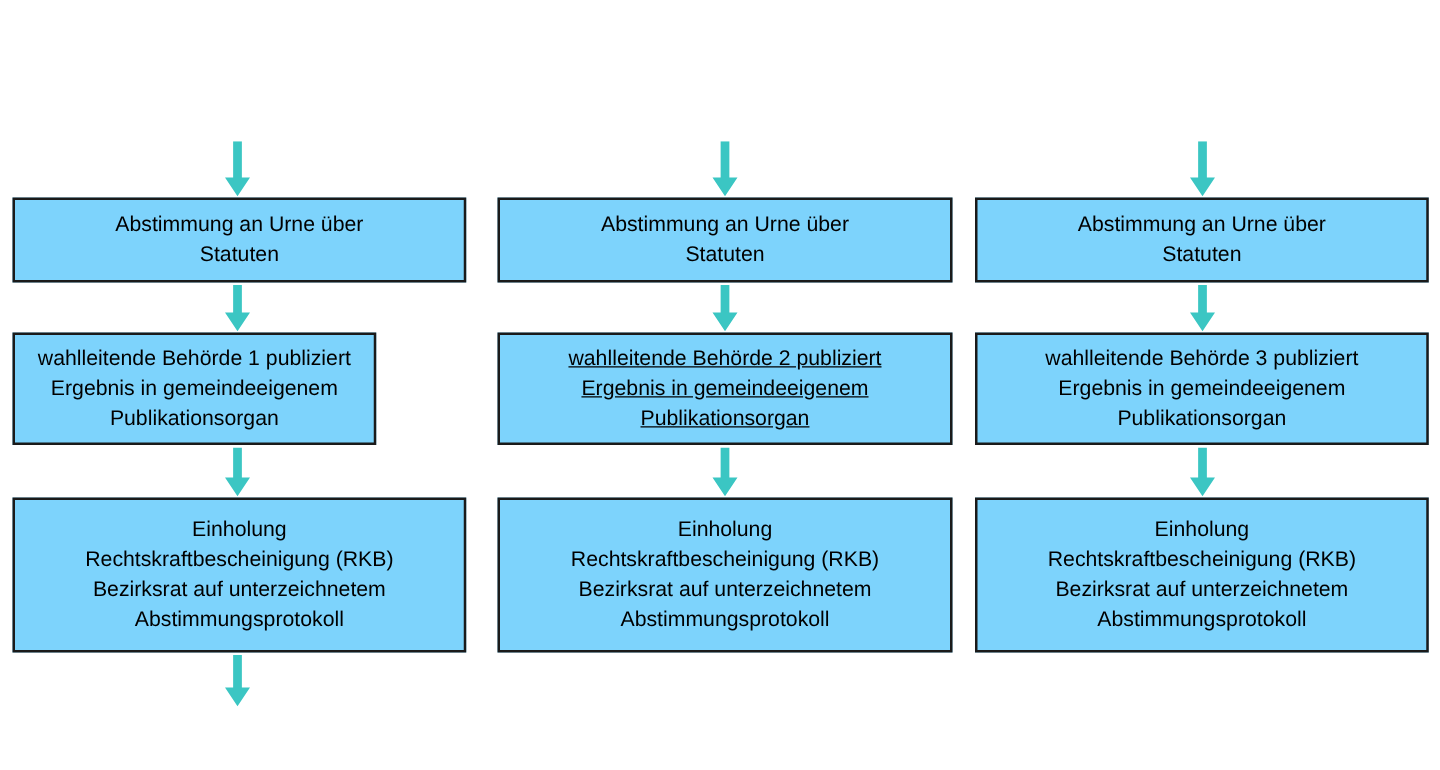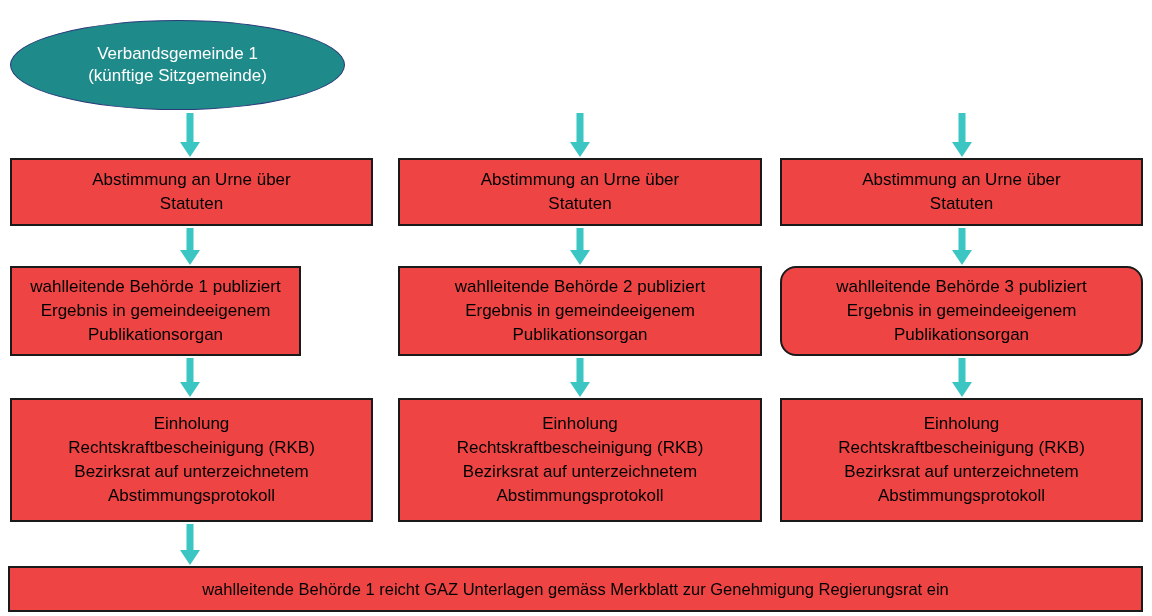--- a/index.html
+++ b/index.html
@@ -38,21 +38,21 @@
     box-sizing: border-box;
   }
   .ellipse .ell-text {
     padding: 0 24px;
     white-space: pre-line;
   }
 
   
   .box {
     position: absolute;
-    background: #ef4444;
+    background: #7dd3fc;
     border: 2px solid #1a1a1a;
     box-sizing: border-box;
     display: flex;
     align-items: center;
     justify-content: center;
     text-align: center;
     color: #000000;
     font-size: 17px;
     line-height: 24px;
   }
@@ -70,24 +70,20 @@
     position: absolute;
     width: 22px;
   }
   .arrow svg { display: block; }
 </style>
 </head>
 <body>
 
 <div class="flow-canvas">
 
-  <div class="ellipse" style="left:10px; top:20px; width:335px; height:90px;">
-    <span class="ell-text">Verbandsgemeinde 1
-(künftige Sitzgemeinde)</span>
-  </div>
 
   <div class="arrow" style="left:179px; top:113px; height:45px;">
     <svg width="22" height="45" viewBox="0 0 22 45" aria-hidden="true">
       <path d="M7.5 0 H14.5 V29 H21 L11 44 L1 29 H7.5 Z" fill="#3bc6c3"></path>
     </svg>
   </div>
 
   <div class="box" style="left:10px; top:158px; width:363px; height:68px;">
     <span class="box-text">Abstimmung an Urne über
 Statuten</span>
@@ -135,21 +131,21 @@
     <span class="box-text">Abstimmung an Urne über
 Statuten</span>
   </div>
 
   <div class="arrow" style="left:569px; top:228px; height:38px;">
     <svg width="22" height="38" viewBox="0 0 22 38" aria-hidden="true">
       <path d="M7.5 0 H14.5 V22 H21 L11 37 L1 22 H7.5 Z" fill="#3bc6c3"></path>
     </svg>
   </div>
 
-  <div class="box" style="left:398px; top:266px; width:364px; height:90px;">
+  <div class="box" style="left:398px; top:266px; width:364px; height:90px;text-decoration:underline;">
     <span class="box-text">wahlleitende Behörde 2 publiziert
 Ergebnis in gemeindeeigenem
 Publikationsorgan</span>
   </div>
 
   <div class="arrow" style="left:569px; top:358px; height:40px;">
     <svg width="22" height="40" viewBox="0 0 22 40" aria-hidden="true">
       <path d="M7.5 0 H14.5 V24 H21 L11 39 L1 24 H7.5 Z" fill="#3bc6c3"></path>
     </svg>
   </div>
@@ -172,36 +168,33 @@
     <span class="box-text">Abstimmung an Urne über
 Statuten</span>
   </div>
 
   <div class="arrow" style="left:951px; top:228px; height:38px;">
     <svg width="22" height="38" viewBox="0 0 22 38" aria-hidden="true">
       <path d="M7.5 0 H14.5 V22 H21 L11 37 L1 22 H7.5 Z" fill="#3bc6c3"></path>
     </svg>
   </div>
 
-  <div class="box" style="left:780px; top:266px; width:363px; height:90px;border-radius:16px;">
+  <div class="box" style="left:780px; top:266px; width:363px; height:90px;">
     <span class="box-text">wahlleitende Behörde 3 publiziert
 Ergebnis in gemeindeeigenem
 Publikationsorgan</span>
   </div>
 
   <div class="arrow" style="left:951px; top:358px; height:40px;">
     <svg width="22" height="40" viewBox="0 0 22 40" aria-hidden="true">
       <path d="M7.5 0 H14.5 V24 H21 L11 39 L1 24 H7.5 Z" fill="#3bc6c3"></path>
     </svg>
   </div>
 
   <div class="box" style="left:780px; top:398px; width:363px; height:124px;">
     <span class="box-text">Einholung
 Rechtskraftbescheinigung (RKB)
 Bezirksrat auf unterzeichnetem
 Abstimmungsprotokoll</span>
   </div>
 
-  <div class="box wide" style="left:8px; top:566px; width:1135px; height:46px;">
-    <span class="box-text">wahlleitende Behörde 1 reicht GAZ Unterlagen gemäss Merkblatt zur Genehmigung Regierungsrat ein</span>
-  </div>
 
 </div>
 
 </body></html>

